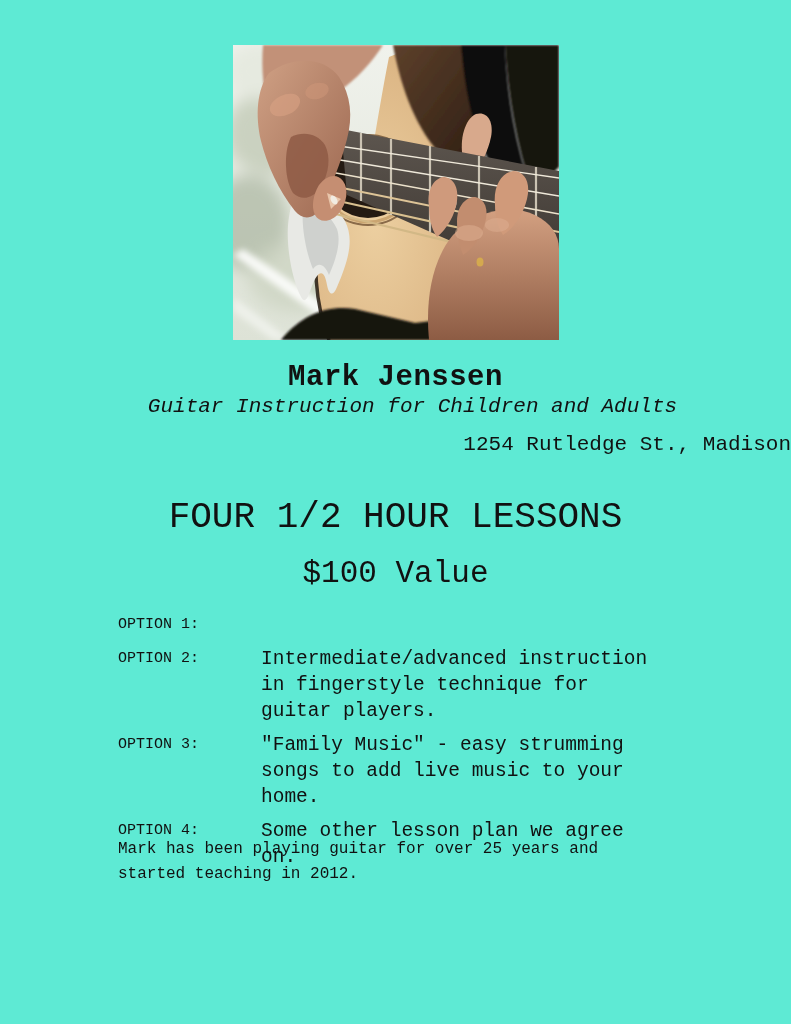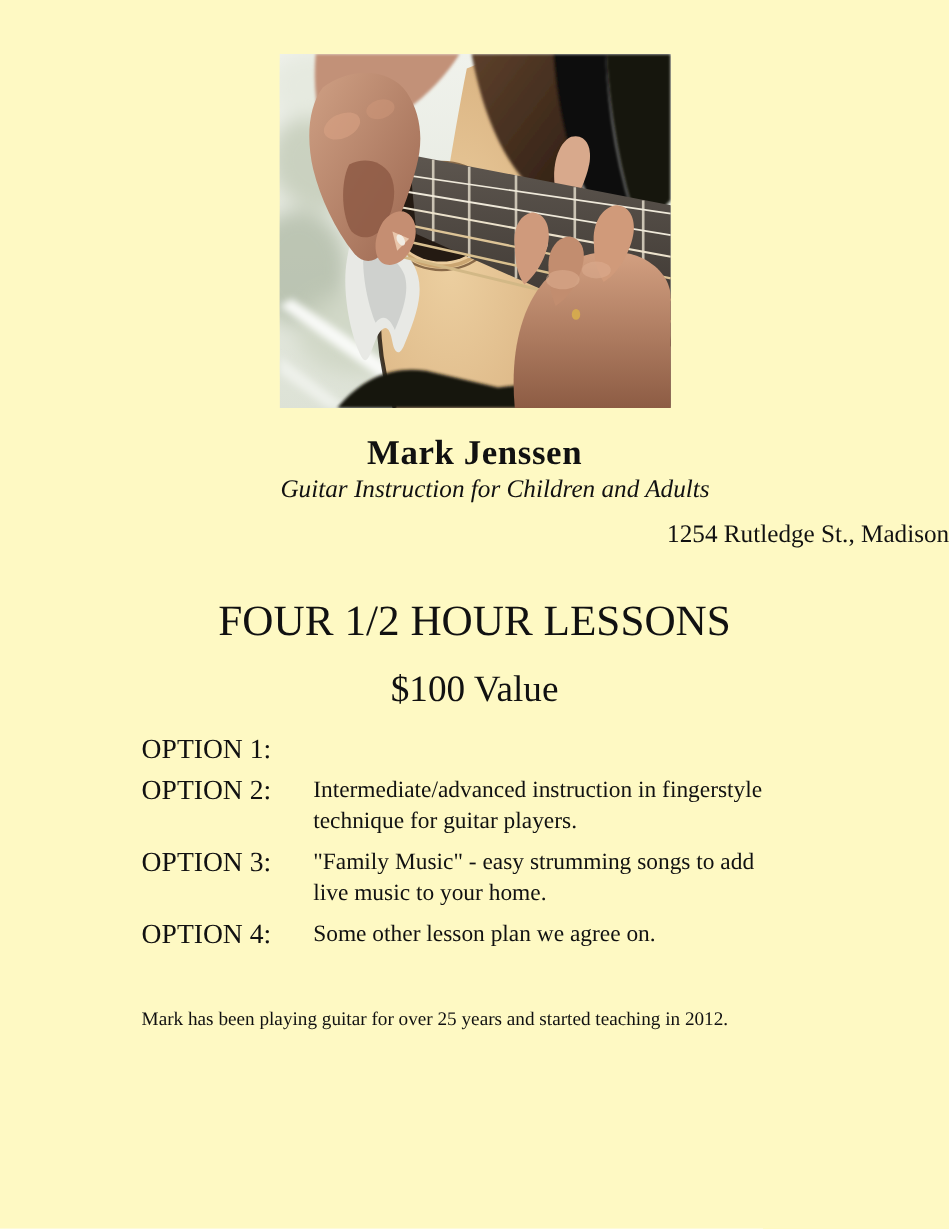--- a/index.html
+++ b/index.html
@@ -1,21 +1,21 @@
 <!DOCTYPE html>
 <html><head>
 <meta charset="utf-8">
 <style>
   html, body { margin: 0; padding: 0; background: #ffffff; }
   .page {
     position: relative;
     width: 791px;
     height: 1024px;
-    background: #fef9c3;
-    font-family: Liberation Serif, serif;
+    background: #5eead4;
+    font-family: Liberation Mono, monospace;
     color: #111111;
     overflow: hidden;
   }
   .photo {
     position: absolute;
     left: 233px;
     top: 45px;
     width: 326px;
     height: 295px;
   }
@@ -36,21 +36,21 @@
   .offer-value { top: 555px; font-size: 31px; line-height: 37px; }
   .options {
     position: absolute;
     left: 118px;
     top: 612px;
     width: 562px;
   }
   .option-row { display: flex; margin-bottom: 8px; }
   .option-label {
     flex: 0 0 143px;
-    font-size: 23px;
+    font-size: 15px;
     line-height: 26px;
     white-space: nowrap;
   }
   .option-desc {
     font-size: 19.5px;
     line-height: 26px;
     max-width: 392px;
   }
   .bio {
     position: absolute;

